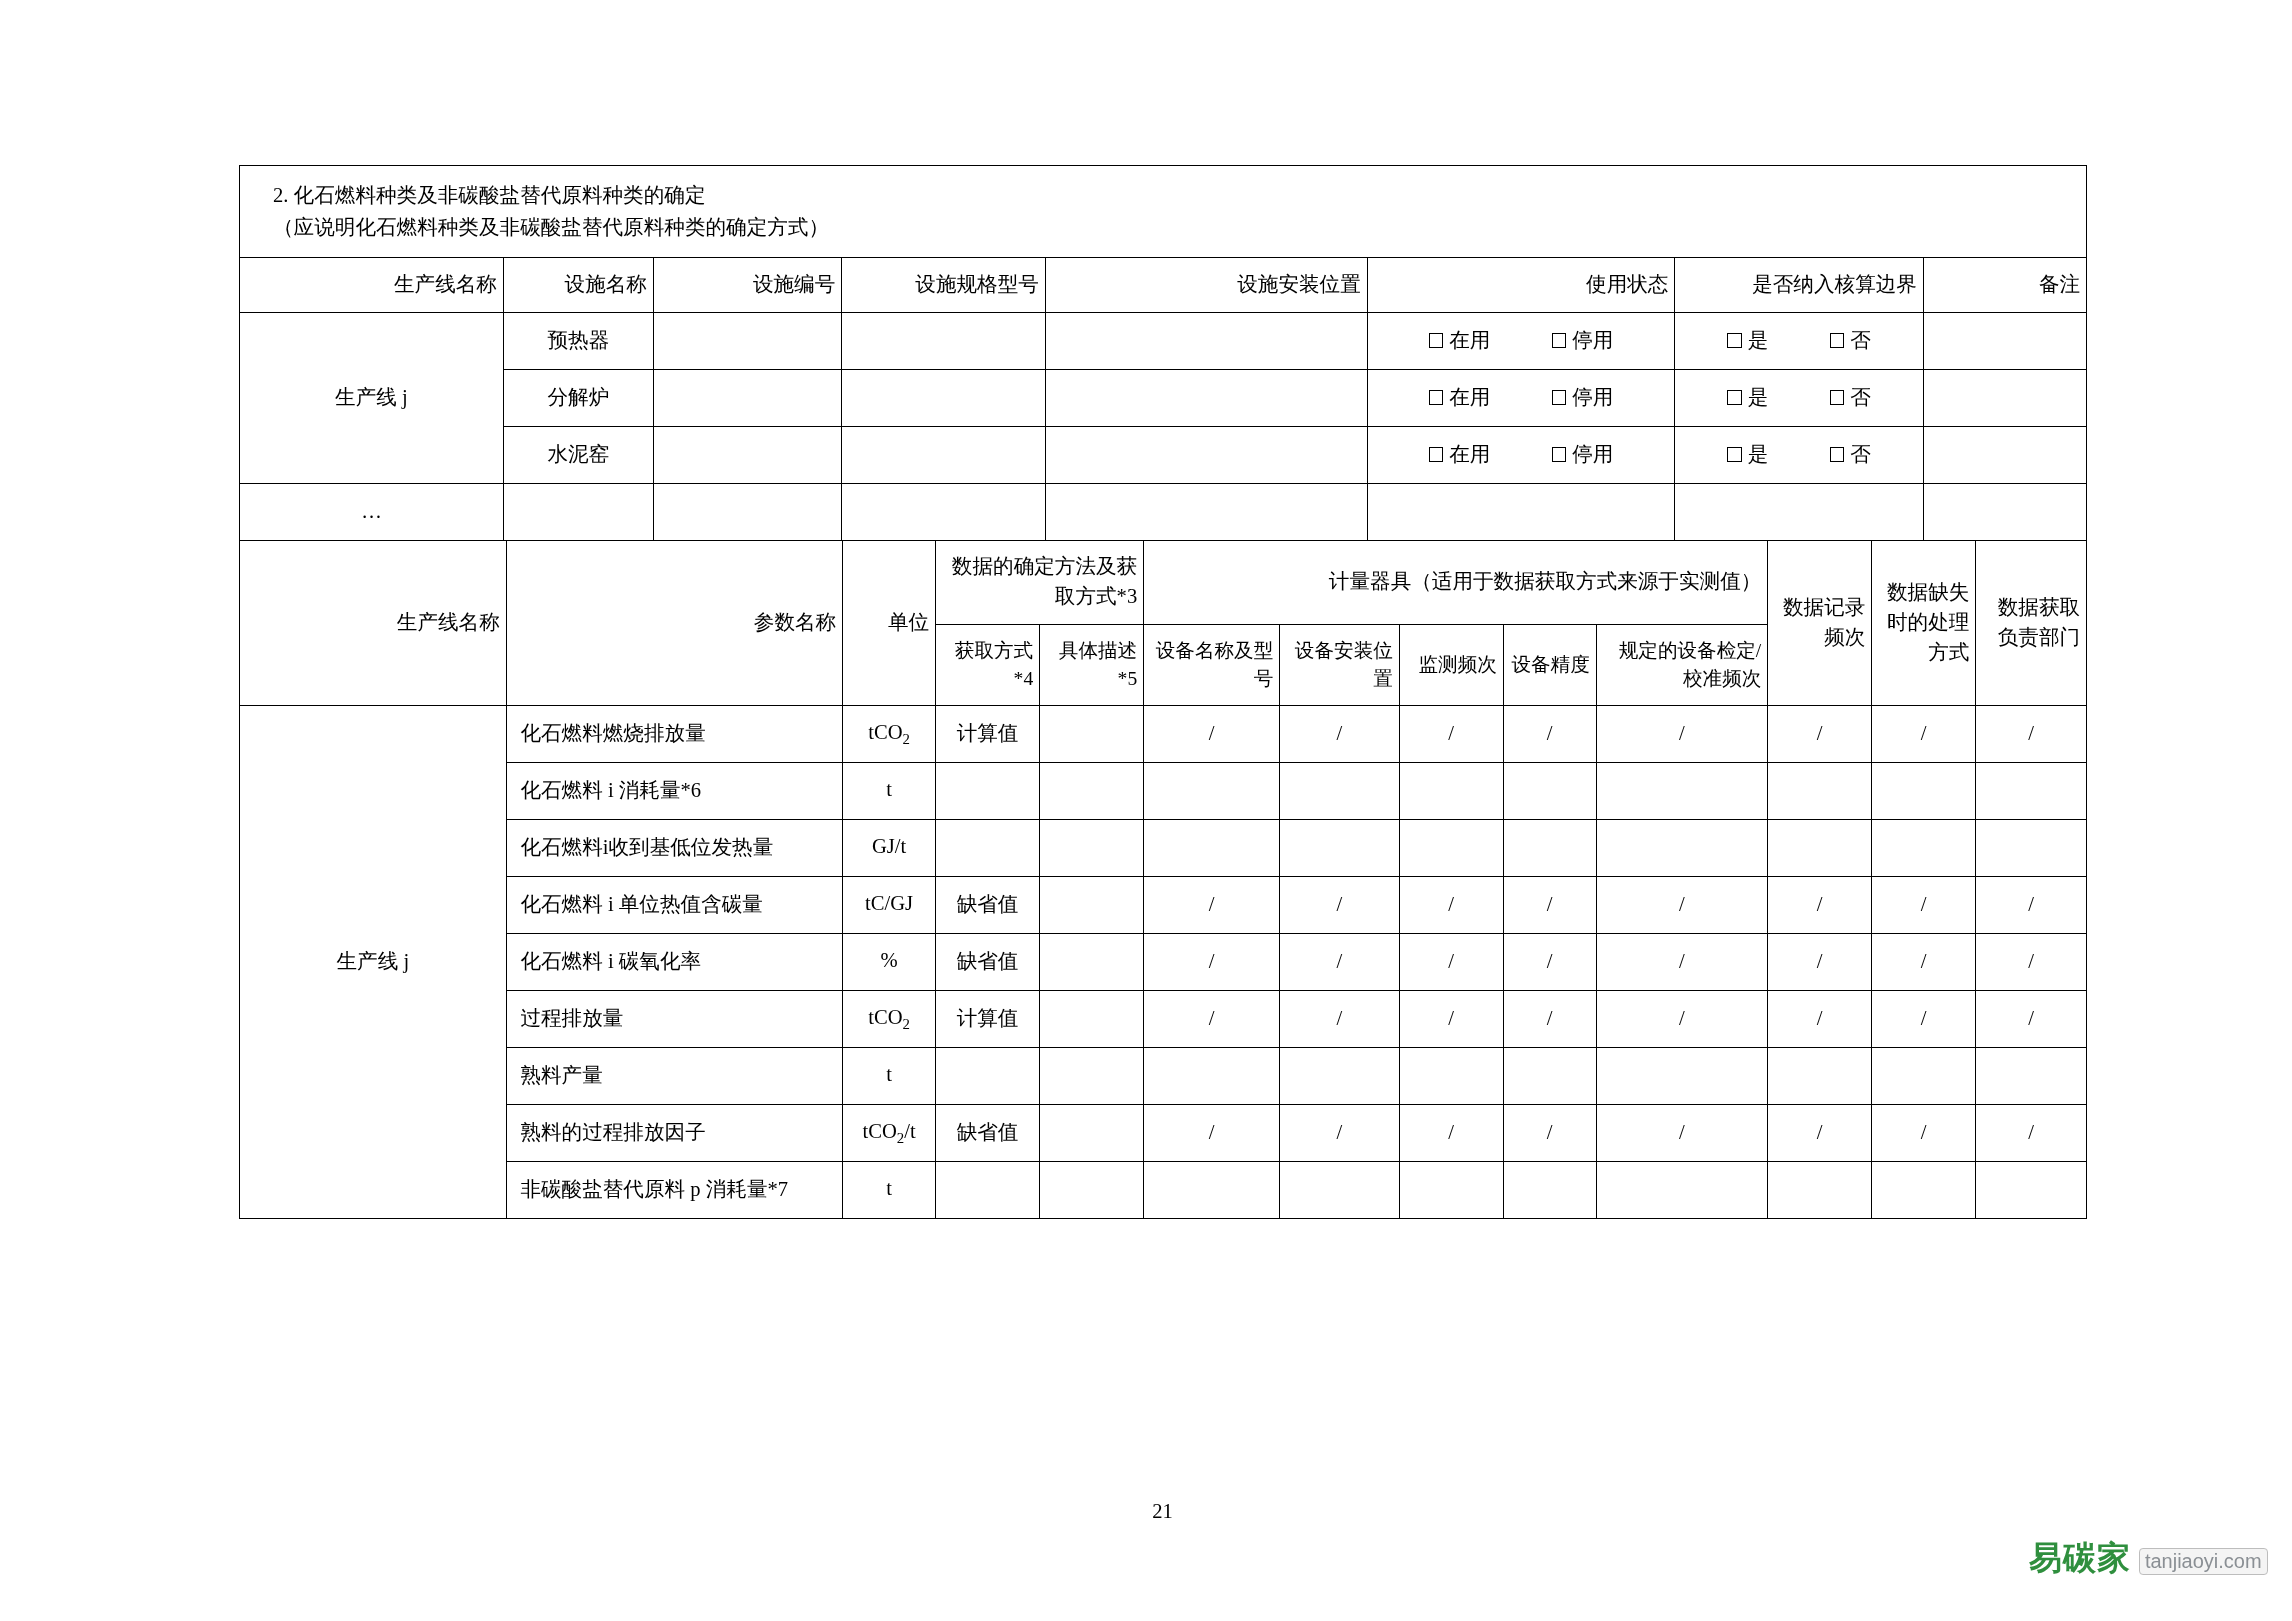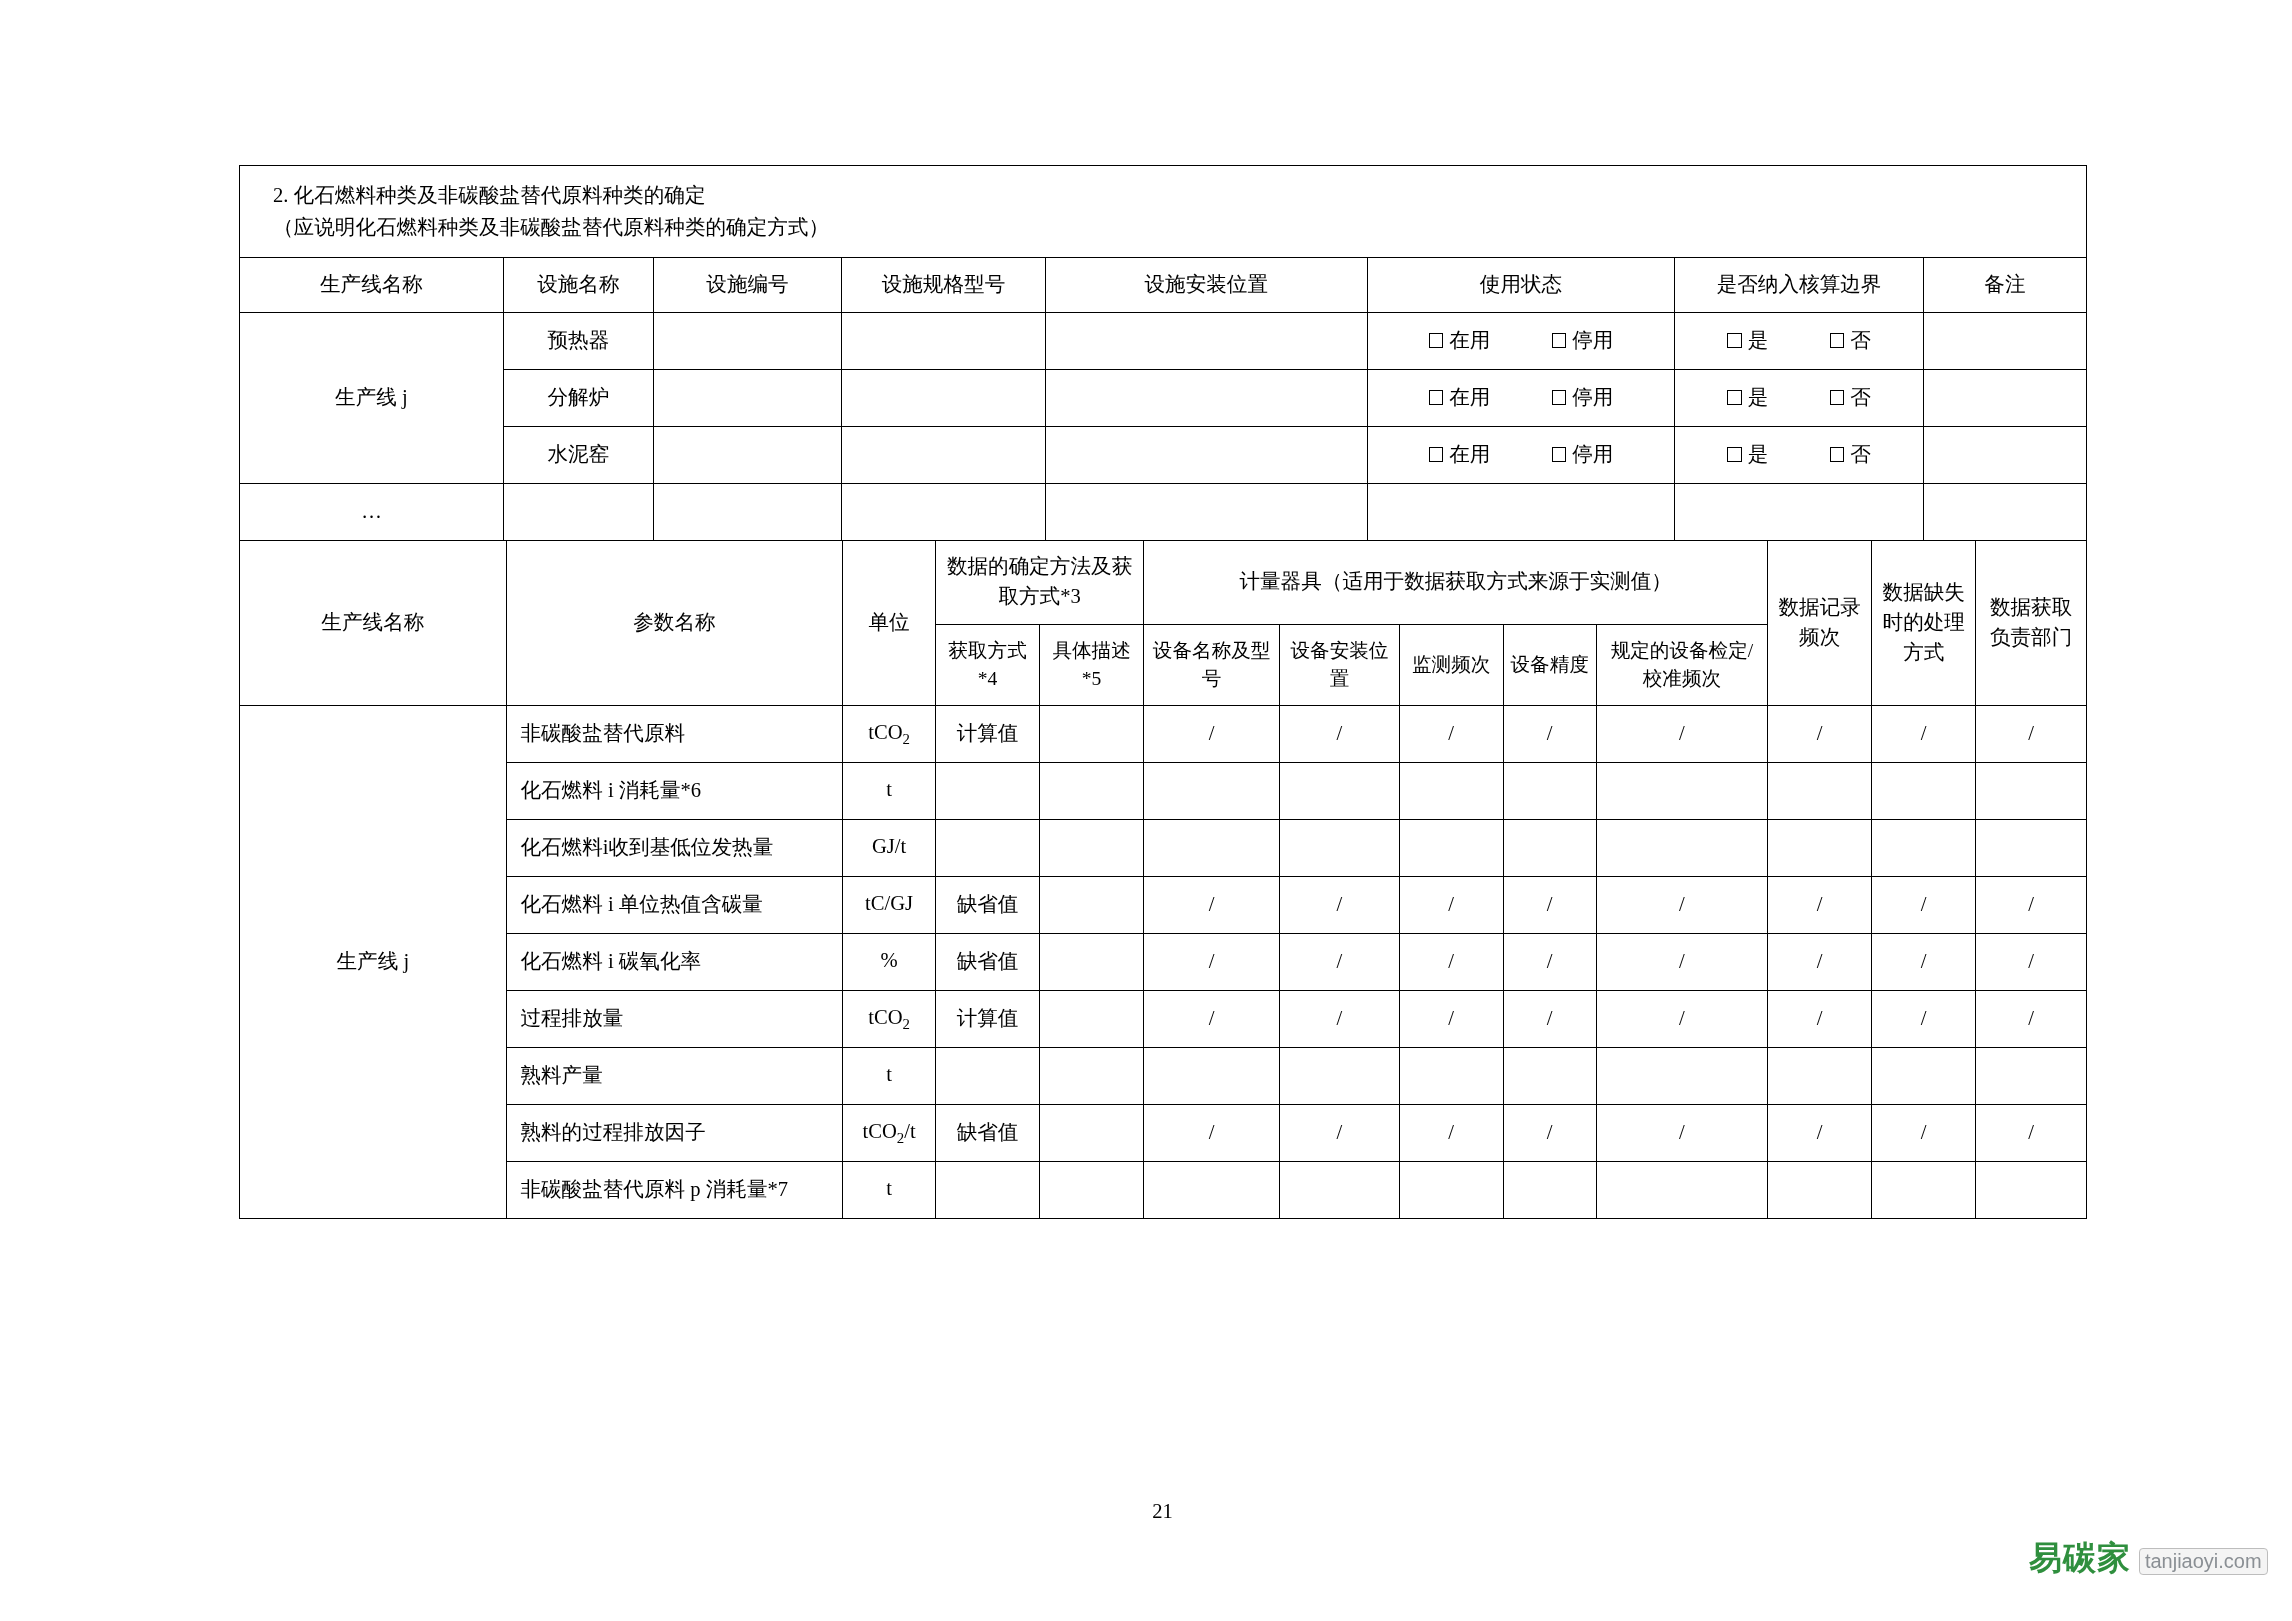--- a/index.html
+++ b/index.html
@@ -47,21 +47,21 @@
   .l { text-align: left; }
   .sec-head {
     font-size: 20.6px;
     padding: 13.7px 17.6px 13.7px 33px;
     text-align: left;
     line-height: 1.55;
   }
   .sec-head .line2 { display:block; }
   .bold { font-weight: bold; }
   .hcell {
-    text-align: center;
+    text-align: right;
     padding: 11.8px 5.9px;
     font-size: 20.6px;
   }
   .small { font-size: 19.6px; }
   .chk {
     display: inline-block;
     width: 12.7px; height: 12.7px;
     border: 1.3px solid #000;
     margin-right: 5.9px;
     vertical-align: -1px;
@@ -250,21 +250,21 @@
         <td class="hcell small">具体描述*5</td>
         <td class="hcell small">设备名称及型号</td>
         <td class="hcell small">设备安装位置</td>
         <td class="hcell small">监测频次</td>
         <td class="hcell small">设备精度</td>
         <td class="hcell small">规定的设备检定/校准频次</td>
       </tr>
 
       <tr class="rowh">
         <td class="c" rowspan="9">生产线 j</td>
-        <td class="pad l">非碳酸盐替代原料</td>
+        <td class="pad l">化石燃料燃烧排放量</td>
         <td class="c"><span>tCO</span><sub>2</sub><span></span></td>
         <td class="c">计算值</td>
         <td class="c"></td>
         <td class="c">/</td>
         <td class="c">/</td>
         <td class="c">/</td>
         <td class="c">/</td>
         <td class="c">/</td>
         <td class="c">/</td>
         <td class="c">/</td>

